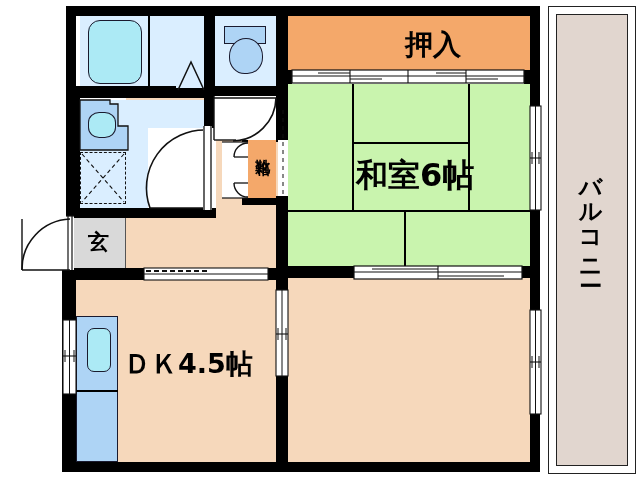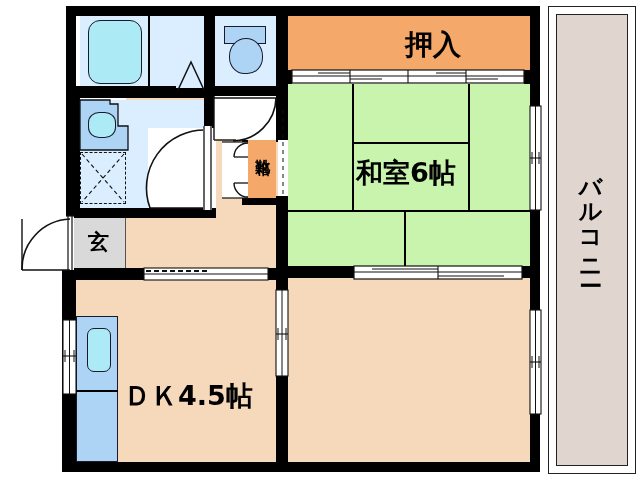--- a/index.html
+++ b/index.html
@@ -281,24 +281,24 @@
     </g>
 
     <g>
       <line x1="283" y1="110" x2="283" y2="196" stroke="#111" stroke-width="1" stroke-dasharray="4 4"></line>
     </g>
 
   </svg>
 
   <div class="label" style="left:388px;top:31px;font-size:28px;margin-left:17px;">押入</div>
 
-  <div class="label" style="left:356px;top:159px;font-size:27px;">和室6帖</div>
-
-
-  <div class="label" style="left:124px;top:382px;font-size:27px;">ＤＫ4.5帖</div>
+  <div class="label" style="left:356px;top:159px;font-size:32px;">和室6帖</div>
+
+
+  <div class="label" style="left:124px;top:350px;font-size:27px;">ＤＫ4.5帖</div>
 
   <div class="label-v" style="left:579px;top:160px;font-size:23px;">バルコニー</div>
 
   <div class="label" style="left:88px;top:232px;font-size:21px;">玄</div>
 
   <div class="label-v" style="left:254px;top:147px;font-size:15px;">靴箱</div>
 
 </div>
 
 </body></html>

